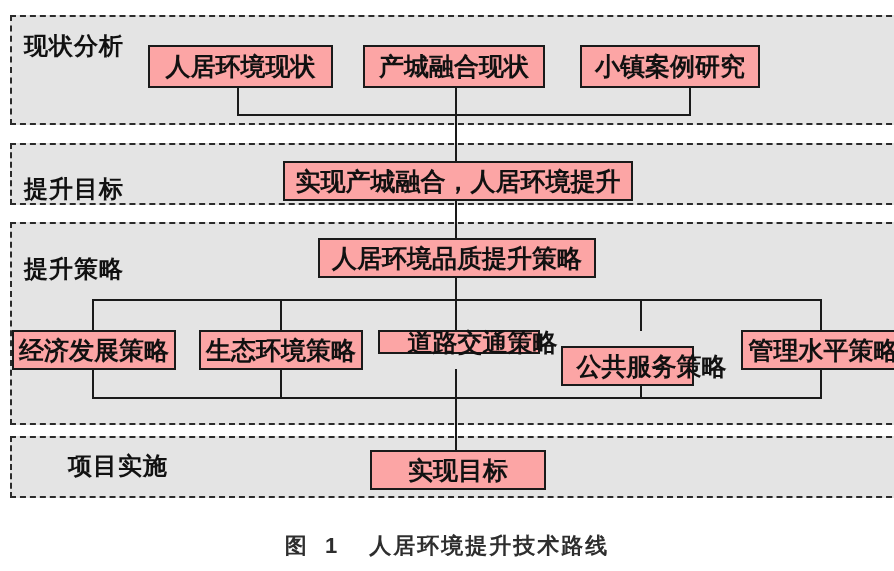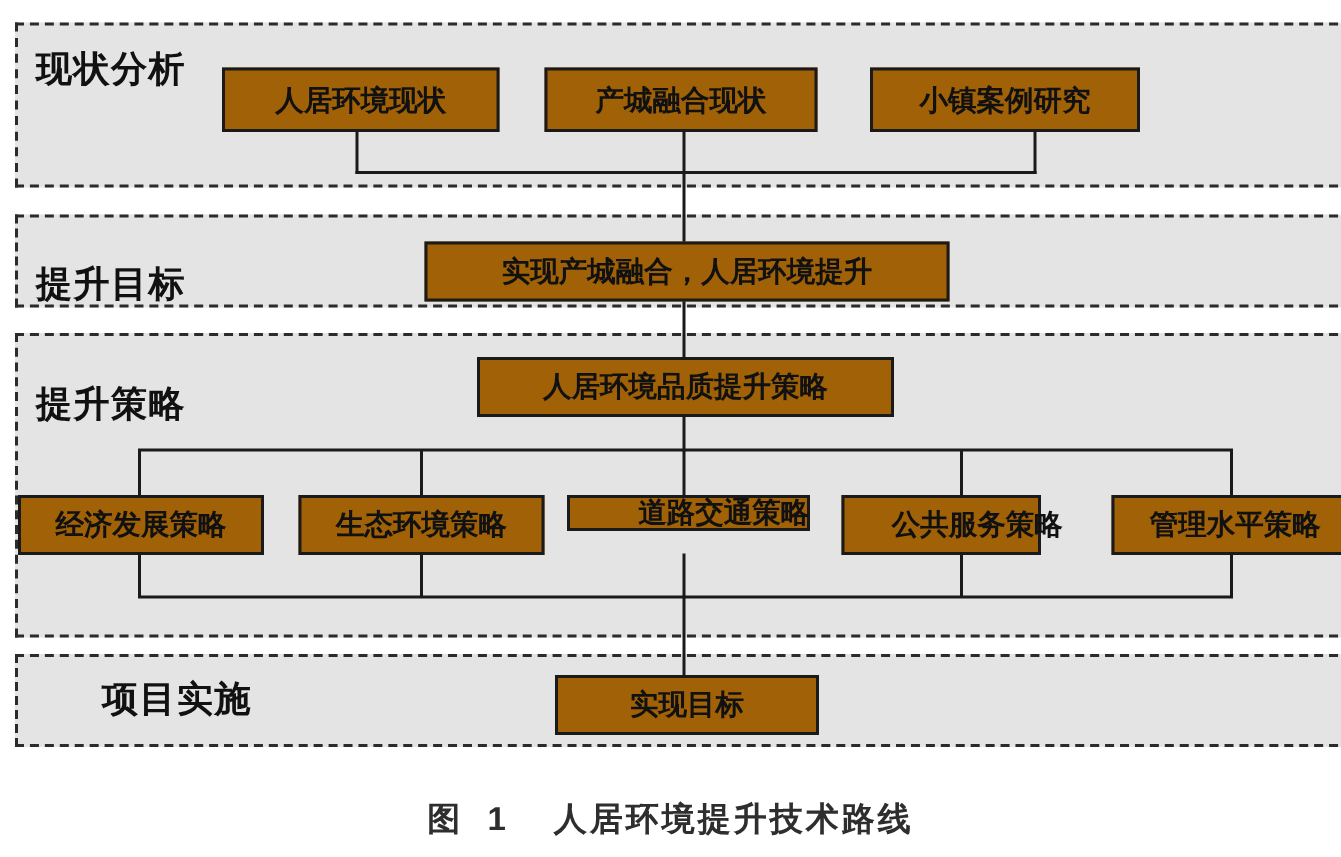--- a/index.html
+++ b/index.html
@@ -29,27 +29,27 @@
     left: 12px;
     font-size: 24px;
     font-weight: bold;
     color: #111111;
     letter-spacing: 1px;
     white-space: nowrap;
   }
   
   .node {
     position: absolute;
-    background: #a16207;
+    background: #fca5a5;
     border: 2px solid #1a1a1a;
     box-sizing: border-box;
     display: flex;
     align-items: center;
     justify-content: center;
-    font-size: 19px;
+    font-size: 25px;
     font-weight: bold;
     color: #111111;
     white-space: nowrap;
     z-index: 3;
   }
   
   .line {
     position: absolute;
     background: #1a1a1a;
     z-index: 2;
@@ -81,21 +81,21 @@
 
   
   #node-a1      { left: 148px; top: 45px;  width: 185px; height: 43px; }
   #node-a2      { left: 363px; top: 45px;  width: 182px; height: 43px; }
   #node-a3      { left: 580px; top: 45px;  width: 180px; height: 43px; }
   #node-goal    { left: 283px; top: 161px; width: 350px; height: 40px; text-align: right; }
   #node-sheader { left: 318px; top: 238px; width: 278px; height: 40px; }
   #node-s1      { left: 12px;  top: 330px; width: 164px; height: 40px; }
   #node-s2      { left: 199px; top: 330px; width: 164px; height: 40px; }
   #node-s3      { left: 378px; top: 330px; width: 162px; height: 24px; padding-left: 47px; }
-  #node-s4      { left: 561px; top: 330px; width: 133px; height: 40px; padding-left: 48px; }
+  #node-s4      { left: 561px; top: 346px; width: 133px; height: 40px; padding-left: 48px; }
   #node-s5      { left: 741px; top: 330px; width: 165px; height: 40px; }
   #node-impl    { left: 370px; top: 450px; width: 176px; height: 40px; }
 </style>
 </head>
 <body>
 
 <div class="page">
 
   <div class="zone" id="zone-analysis">
     <div class="zone-label">现状分析</div>

